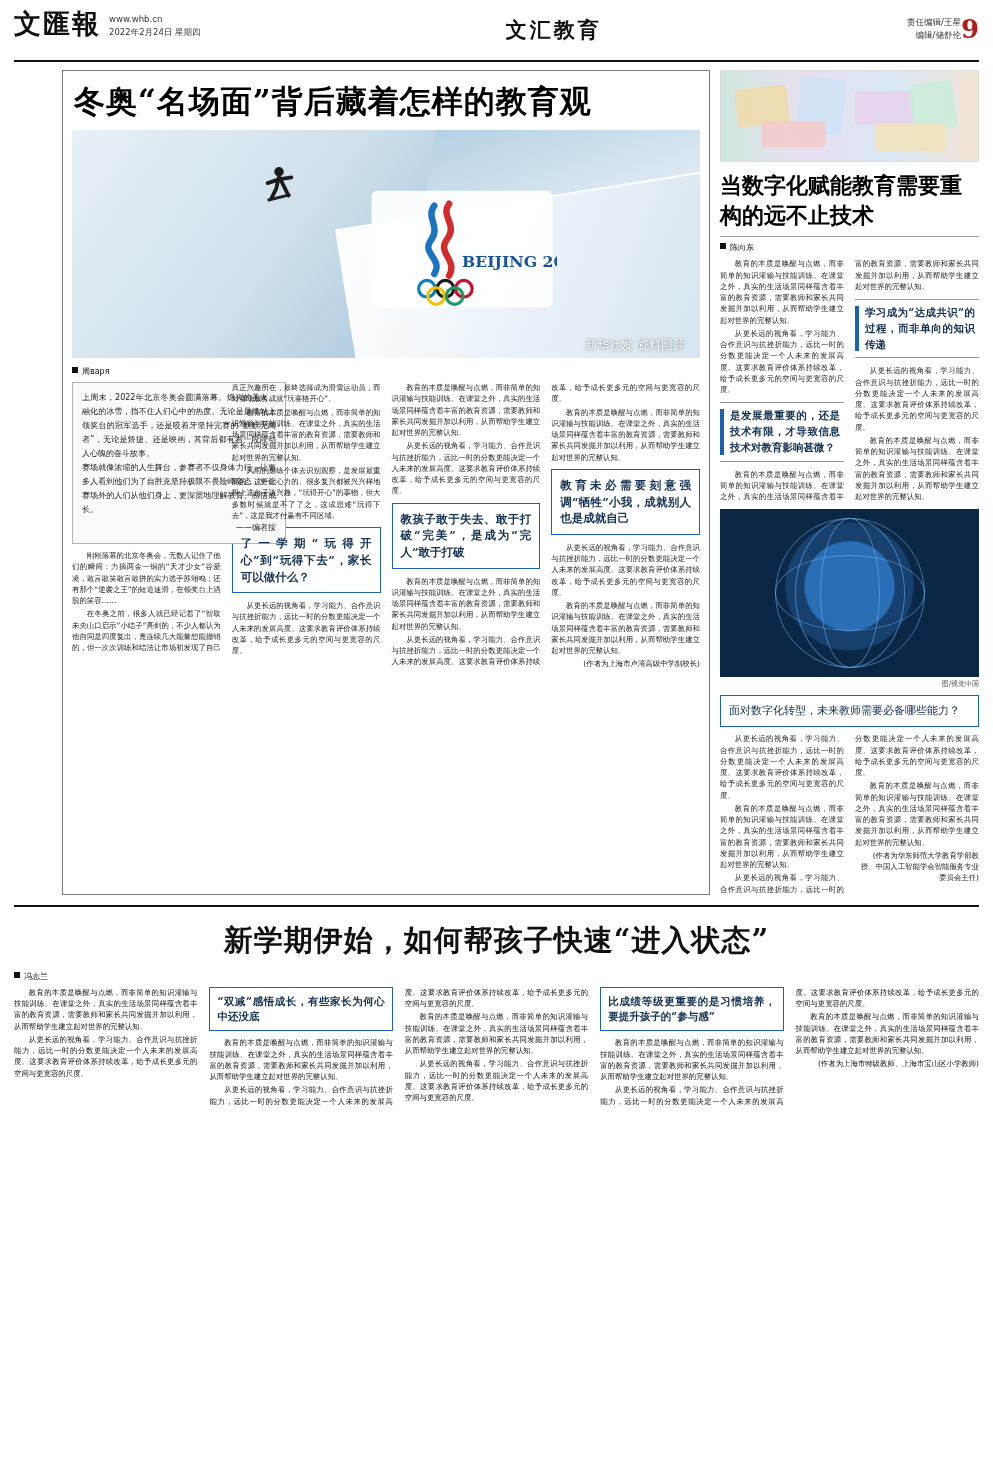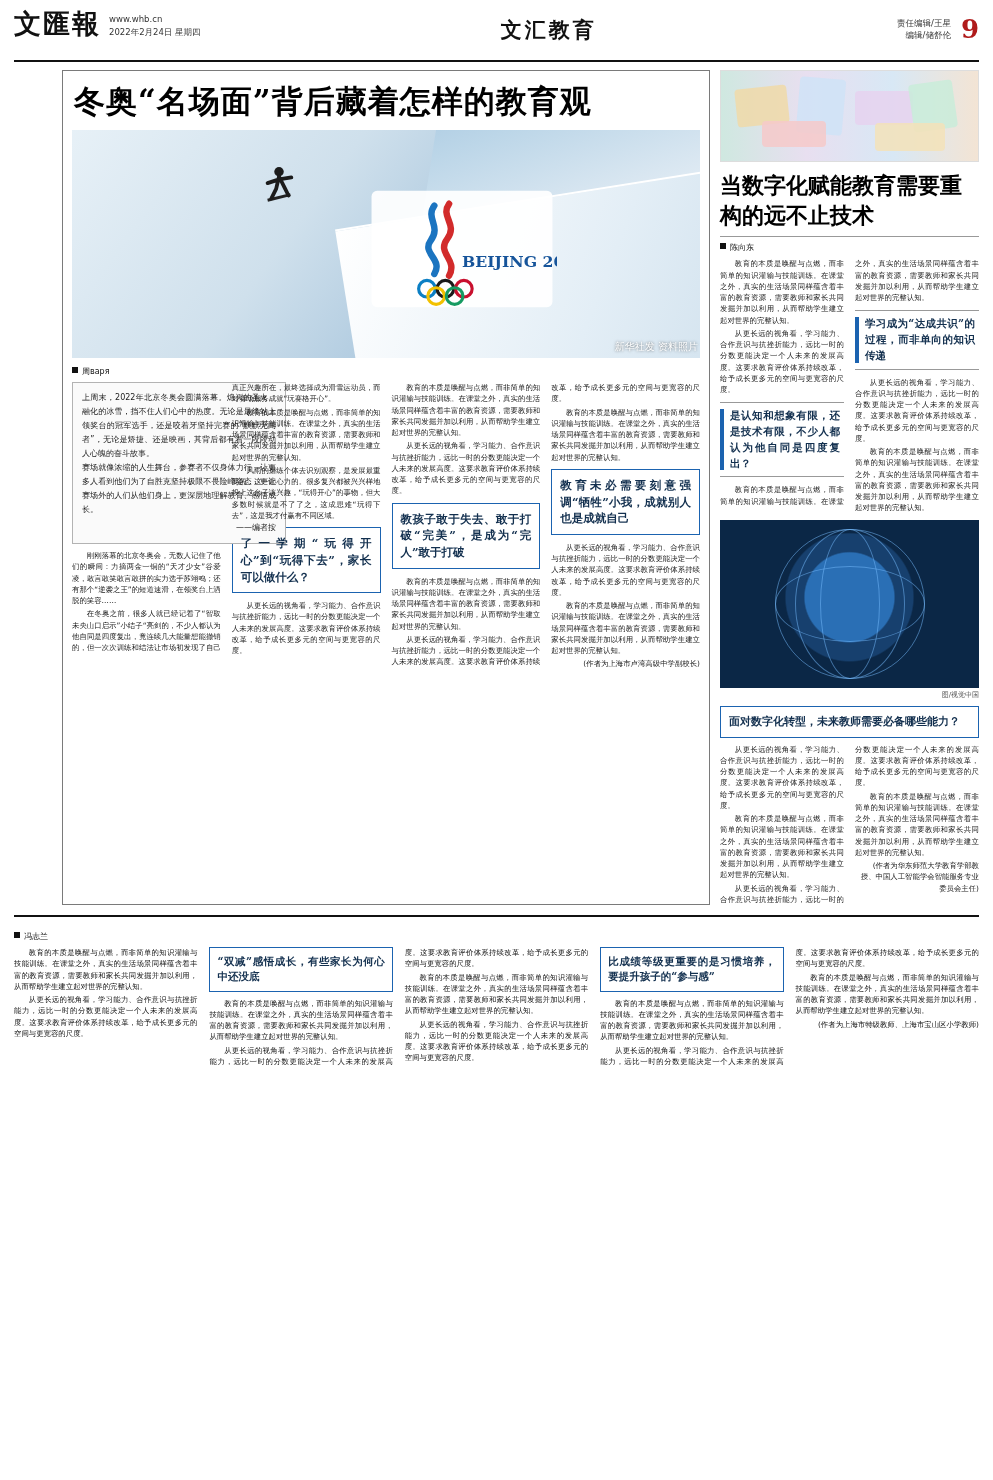--- a/index.html
+++ b/index.html
@@ -38,21 +38,21 @@
   }
   .masthead-center {
     flex: 1; text-align:center;
     font-family: "DejaVu Serif","Liberation Serif",serif;
     font-weight: bold;
     font-size: 21px;
     letter-spacing: 3px;
     padding-top: 6px;
   }
   .masthead-right {
-    display:flex; align-items:flex-end; gap:10px;
+    display:flex; align-items:flex-start; 
     font-size: 8.5px; color:#333; padding-top:6px;
   }
   .masthead-right .credits { text-align:right; line-height:1.5; }
   .page-no {
     font-family:"DejaVu Serif","Liberation Serif",serif;
     font-weight:bold; font-size:26px; color:#b01b1b;
     line-height:1;
   }
   .thin-rule { border:0; border-top:1px solid #999; margin:5px 0; }
 
@@ -111,22 +111,22 @@
   .hero .athlete {
     position:absolute; left:30%; top:14%;
     width: 38px; height: 48px;
   }
   .hero .rings-card {
     position:absolute; left:47%; top:26%;
     width: 190px; height: 120px;
     color:#16549a;
   }
   .hero-caption {
-    position:absolute; right:2px; bottom:4px;
-    font-size:10px; color:#ffffff;
+    position:absolute; right:15px; bottom:4px;
+    font-size:12px; color:#ffffff;
     text-shadow:0 0 3px rgba(0,0,0,.6);
   }
 
   .lead-box {
     float:left;
     width: 214px;
     margin: 0 10px 6px 0;
     border:1px solid #b3b3b3;
     background:#fafafa;
     padding:8px 9px;
@@ -200,21 +200,21 @@
     border:1px solid rgba(120,190,255,.5);
   }
   .img-credit {
     text-align:right; font-size:7px; color:#555; margin-top:2px;
   }
   .blue-head-box {
     border:1px solid #1b63b0;
     padding:7px 8px;
     margin-top:6px;
     font-family:"DejaVu Serif","Liberation Serif",serif;
-    font-weight:bold; font-size:11px; line-height:1.45; color:#13304f;
+    font-weight:normal; font-size:11px; line-height:1.45; color:#13304f;
   }
 
   
   .bottom-wrap { margin-top:10px; border-top:2px solid #111; padding-top:10px; }
   .headline-3 {
     text-align:center;
     font-family:"DejaVu Serif","Liberation Serif",serif;
     font-weight:bold;
     font-size: 29px;
     letter-spacing:1px;
@@ -327,21 +327,21 @@
         <div class="blob" style="left:60%;top:58%;width:70px;height:28px;background:#f3e2b8;"></div>
       </div>
 
       <div class="headline-2">当数字化赋能教育需要重构的远不止技术</div>
       <hr class="thin-rule">
       <div class="byline">陈向东</div>
 
       <div class="cols-2 body-col">
         <p>教育的本质是唤醒与点燃，而非简单的知识灌输与技能训练。在课堂之外，真实的生活场景同样蕴含着丰富的教育资源，需要教师和家长共同发掘并加以利用，从而帮助学生建立起对世界的完整认知。</p>
         <p>从更长远的视角看，学习能力、合作意识与抗挫折能力，远比一时的分数更能决定一个人未来的发展高度。这要求教育评价体系持续改革，给予成长更多元的空间与更宽容的尺度。</p>
-        <div class="sub-rule-head">是认知和想象有限，还是技术有限，不少人都认为他自同是四度复出？</div>
+        <div class="sub-rule-head">是发展最重要的，还是技术有限，才导致信息技术对教育影响甚微？</div>
         <p>教育的本质是唤醒与点燃，而非简单的知识灌输与技能训练。在课堂之外，真实的生活场景同样蕴含着丰富的教育资源，需要教师和家长共同发掘并加以利用，从而帮助学生建立起对世界的完整认知。</p>
         <div class="sub-rule-head">学习成为“达成共识”的过程，而非单向的知识传递</div>
         <p>从更长远的视角看，学习能力、合作意识与抗挫折能力，远比一时的分数更能决定一个人未来的发展高度。这要求教育评价体系持续改革，给予成长更多元的空间与更宽容的尺度。</p>
         <p>教育的本质是唤醒与点燃，而非简单的知识灌输与技能训练。在课堂之外，真实的生活场景同样蕴含着丰富的教育资源，需要教师和家长共同发掘并加以利用，从而帮助学生建立起对世界的完整认知。</p>
       </div>
 
       <div class="globe-img">
         <div class="ring" style="width:150px;height:150px;"></div>
         <div class="ring" style="width:110px;height:150px;"></div>
         <div class="ring" style="width:60px;height:150px;"></div>
@@ -355,20 +355,21 @@
         <p>从更长远的视角看，学习能力、合作意识与抗挫折能力，远比一时的分数更能决定一个人未来的发展高度。这要求教育评价体系持续改革，给予成长更多元的空间与更宽容的尺度。</p>
         <p>教育的本质是唤醒与点燃，而非简单的知识灌输与技能训练。在课堂之外，真实的生活场景同样蕴含着丰富的教育资源，需要教师和家长共同发掘并加以利用，从而帮助学生建立起对世界的完整认知。</p>
         <p>从更长远的视角看，学习能力、合作意识与抗挫折能力，远比一时的分数更能决定一个人未来的发展高度。这要求教育评价体系持续改革，给予成长更多元的空间与更宽容的尺度。</p>
         <p>教育的本质是唤醒与点燃，而非简单的知识灌输与技能训练。在课堂之外，真实的生活场景同样蕴含着丰富的教育资源，需要教师和家长共同发掘并加以利用，从而帮助学生建立起对世界的完整认知。</p>
         <p class="sig-line">(作者为华东师范大学教育学部教授、中国人工智能学会智能服务专业委员会主任)</p>
       </div>
     </div>
   </div>
 
   <div class="bottom-wrap">
+    <div class="headline-3">新学期伊始，如何帮孩子快速“进入状态”</div>
     <div class="byline">冯志兰</div>
 
     <div class="bot-cols">
       <p>教育的本质是唤醒与点燃，而非简单的知识灌输与技能训练。在课堂之外，真实的生活场景同样蕴含着丰富的教育资源，需要教师和家长共同发掘并加以利用，从而帮助学生建立起对世界的完整认知。</p>
       <p>从更长远的视角看，学习能力、合作意识与抗挫折能力，远比一时的分数更能决定一个人未来的发展高度。这要求教育评价体系持续改革，给予成长更多元的空间与更宽容的尺度。</p>
       <div class="bot-sub">“双减”感悟成长，有些家长为何心中还没底</div>
       <p>教育的本质是唤醒与点燃，而非简单的知识灌输与技能训练。在课堂之外，真实的生活场景同样蕴含着丰富的教育资源，需要教师和家长共同发掘并加以利用，从而帮助学生建立起对世界的完整认知。</p>
       <p>从更长远的视角看，学习能力、合作意识与抗挫折能力，远比一时的分数更能决定一个人未来的发展高度。这要求教育评价体系持续改革，给予成长更多元的空间与更宽容的尺度。</p>
       <p>教育的本质是唤醒与点燃，而非简单的知识灌输与技能训练。在课堂之外，真实的生活场景同样蕴含着丰富的教育资源，需要教师和家长共同发掘并加以利用，从而帮助学生建立起对世界的完整认知。</p>
       <p>从更长远的视角看，学习能力、合作意识与抗挫折能力，远比一时的分数更能决定一个人未来的发展高度。这要求教育评价体系持续改革，给予成长更多元的空间与更宽容的尺度。</p>

